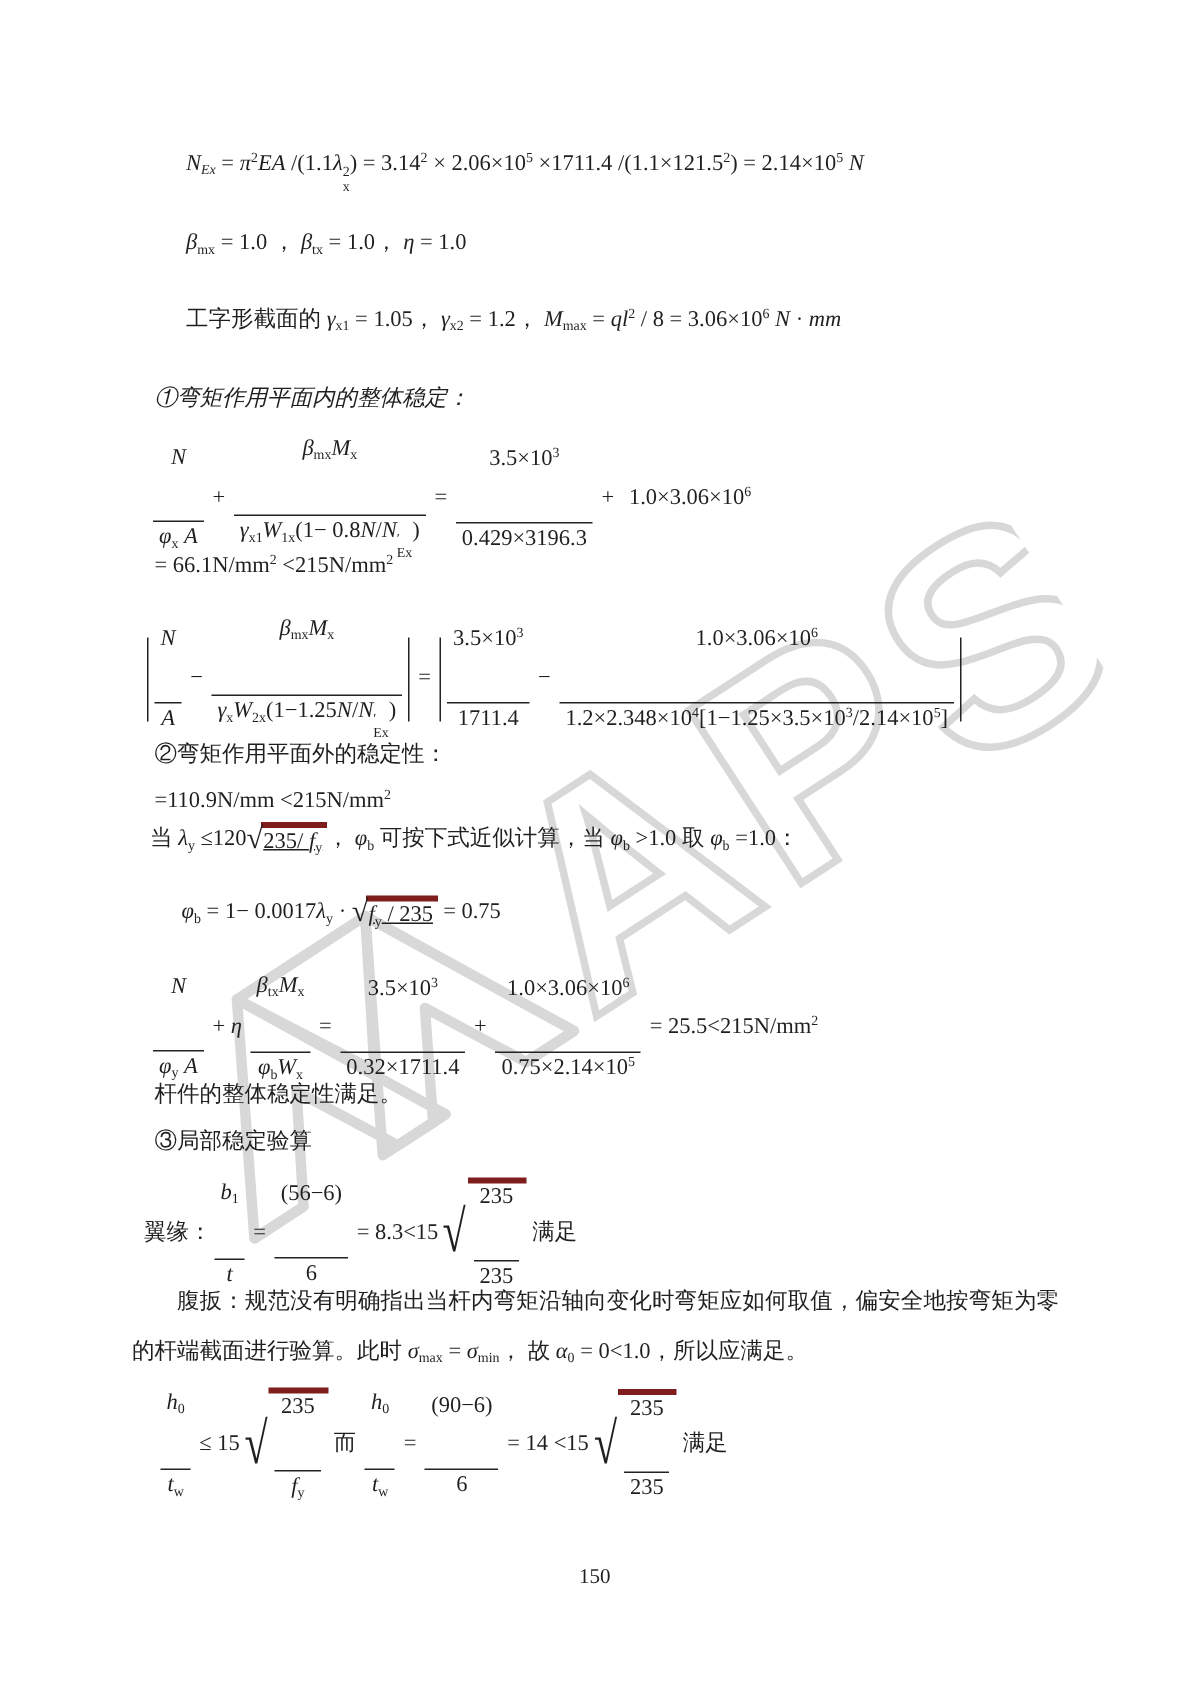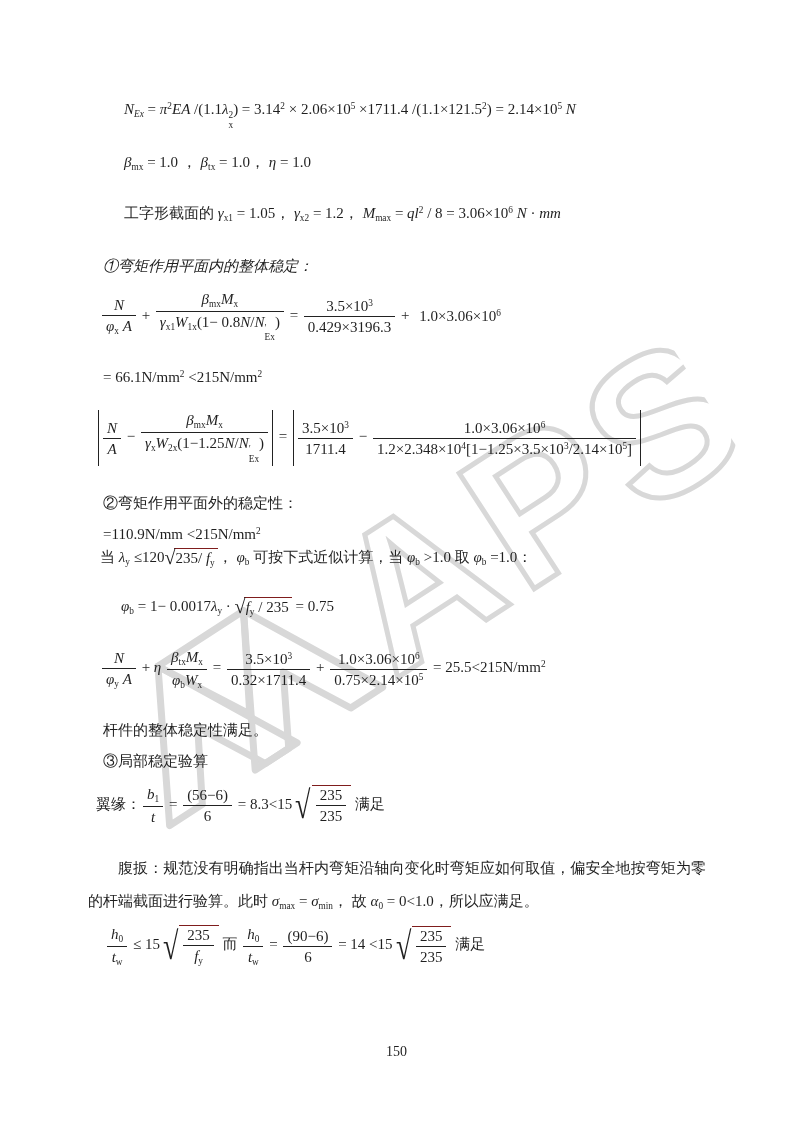--- a/index.html
+++ b/index.html
@@ -38,34 +38,34 @@
   }
   
   .frac {
     display: inline-flex;
     flex-direction: column;
     text-align: center;
     vertical-align: middle;
     margin: 0 2px;
   }
   .frac .num { padding: 0 4px 1px; line-height: 1.2; }
-  .frac .den { border-top: 1px solid #222; padding: 1px 4px 0; line-height: 1.2; }
+  .frac .den { border-top: 1px solid #222; padding: 1px 4px 0; line-height: 1.2; margin-top: 32px; }
   
   .vbar {
     display: inline-block;
     width: 0;
     border-left: 1px solid #222;
     height: 56px;
     vertical-align: middle;
     margin: 0 2px;
   }
   
   .sqrt { display: inline-flex; align-items: center; vertical-align: middle; }
   .sqrt .rt { font-size: 1.35em; line-height: 1; margin-right: -2px; transform: translateY(-0.04em); }
-  .sqrt .rt-body { border-top: 1px solid #7f1d1d; padding: 0 3px 0 2px; }
+  .sqrt .rt-body { border-top: 4px solid #7f1d1d; padding: 0 3px 0 2px; text-decoration: underline; }
   .sqrt.tall .rt { font-size: 2.6em; font-weight: 200; transform: scaleX(0.72) translateY(-0.02em); }
   .watermark {
     position: absolute;
     left: 30px; top: 320px;
     width: 700px; height: 440px;
     transform: rotate(-33deg);
     transform-origin: 50% 50%;
     pointer-events: none;
   }
   .pageno {

